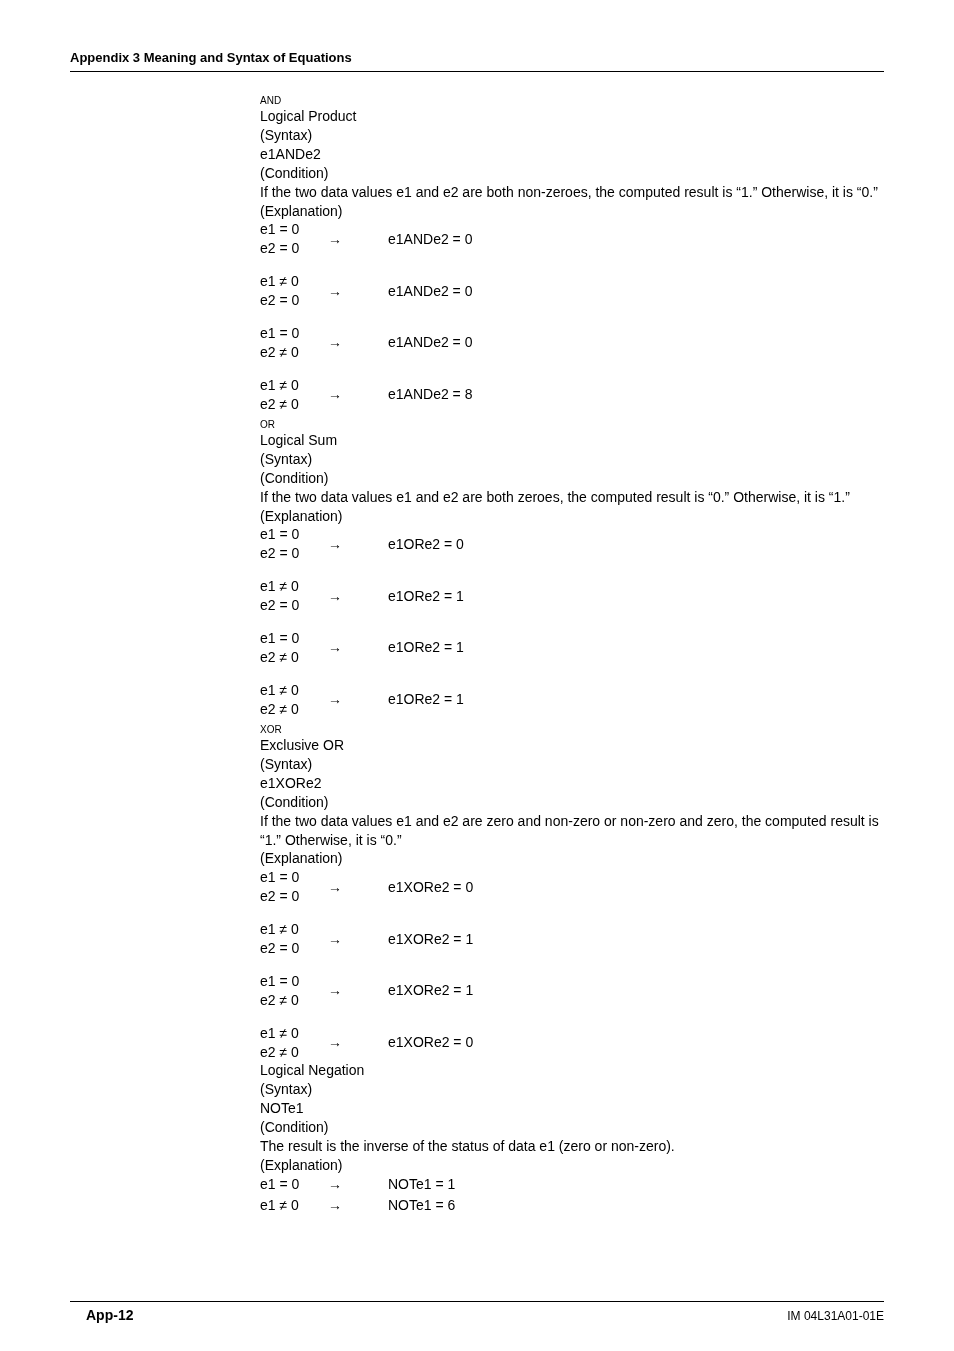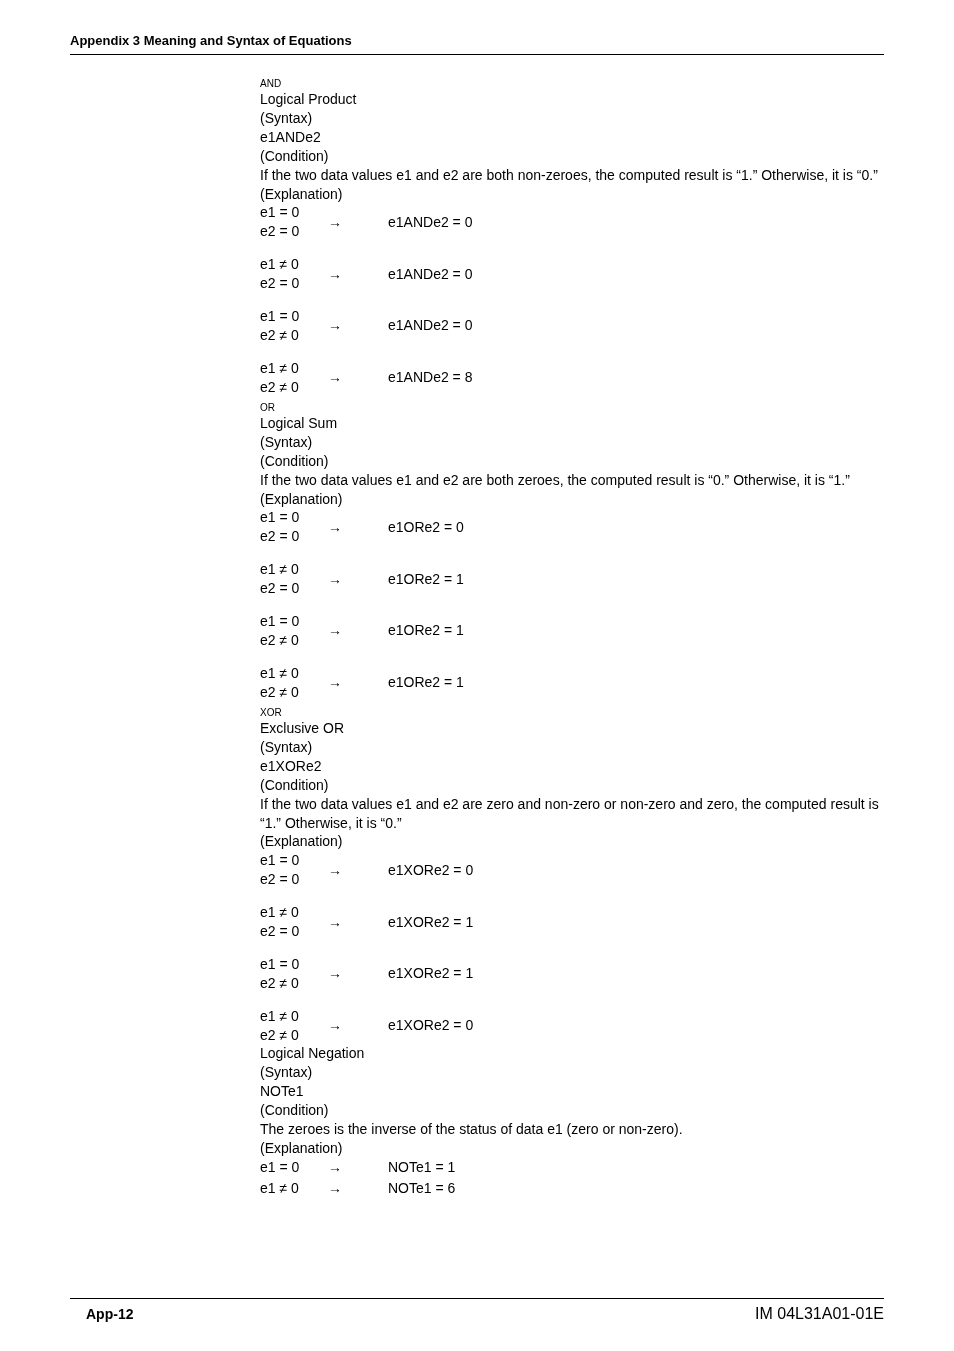--- a/index.html
+++ b/index.html
@@ -6,21 +6,21 @@
     margin: 0;
     padding: 0;
     font-family: Arial, Helvetica, sans-serif;
     background: #fff;
     width: 954px;
     font-size: 14px;
     line-height: 1.35;
     color: #000;
   }
   .page {
-    padding: 32px 70px 30px 70px;
+    padding: 49px 70px 30px 70px;
     box-sizing: border-box;
     position: relative;
     min-height: 1351px;
   }
   .header-title {
     font-weight: bold;
     font-size: 13px;
     margin-bottom: 4px;
   }
   .rule {
@@ -86,21 +86,21 @@
     display: flex;
     justify-content: space-between;
     align-items: baseline;
   }
   .footer-left {
     font-weight: bold;
     font-size: 14px;
     margin-left: 16px;
   }
   .footer-right {
-    font-size: 16px;
+    font-size: 12px;
   }
 </style>
 </head>
 <body>
 
 <div class="page">
   <div class="header-title">Appendix 3  Meaning and Syntax of Equations</div>
   <div class="rule"></div>
 
   <div class="content">
@@ -272,21 +272,21 @@
       </div>
     </div>
 
     <div>Logical Negation</div>
     <div class="row">
       <div class="label-col">(Syntax)</div>
       <div class="body-col">NOTe1</div>
     </div>
     <div class="row">
       <div class="label-col">(Condition)</div>
-      <div class="body-col">The zeroes is the inverse of the status of data e1 (zero or non-zero).</div>
+      <div class="body-col">The result is the inverse of the status of data e1 (zero or non-zero).</div>
     </div>
     <div class="row">
       <div class="label-col">(Explanation)</div>
       <div class="body-col">
         <div class="pair-row" style="margin-bottom:2px">
           <div class="expr-col">e1 = 0</div>
           <div class="arrow-col">
               <span>→</span>
             </div>
           <div class="result-col">NOTe1 = 1</div>

